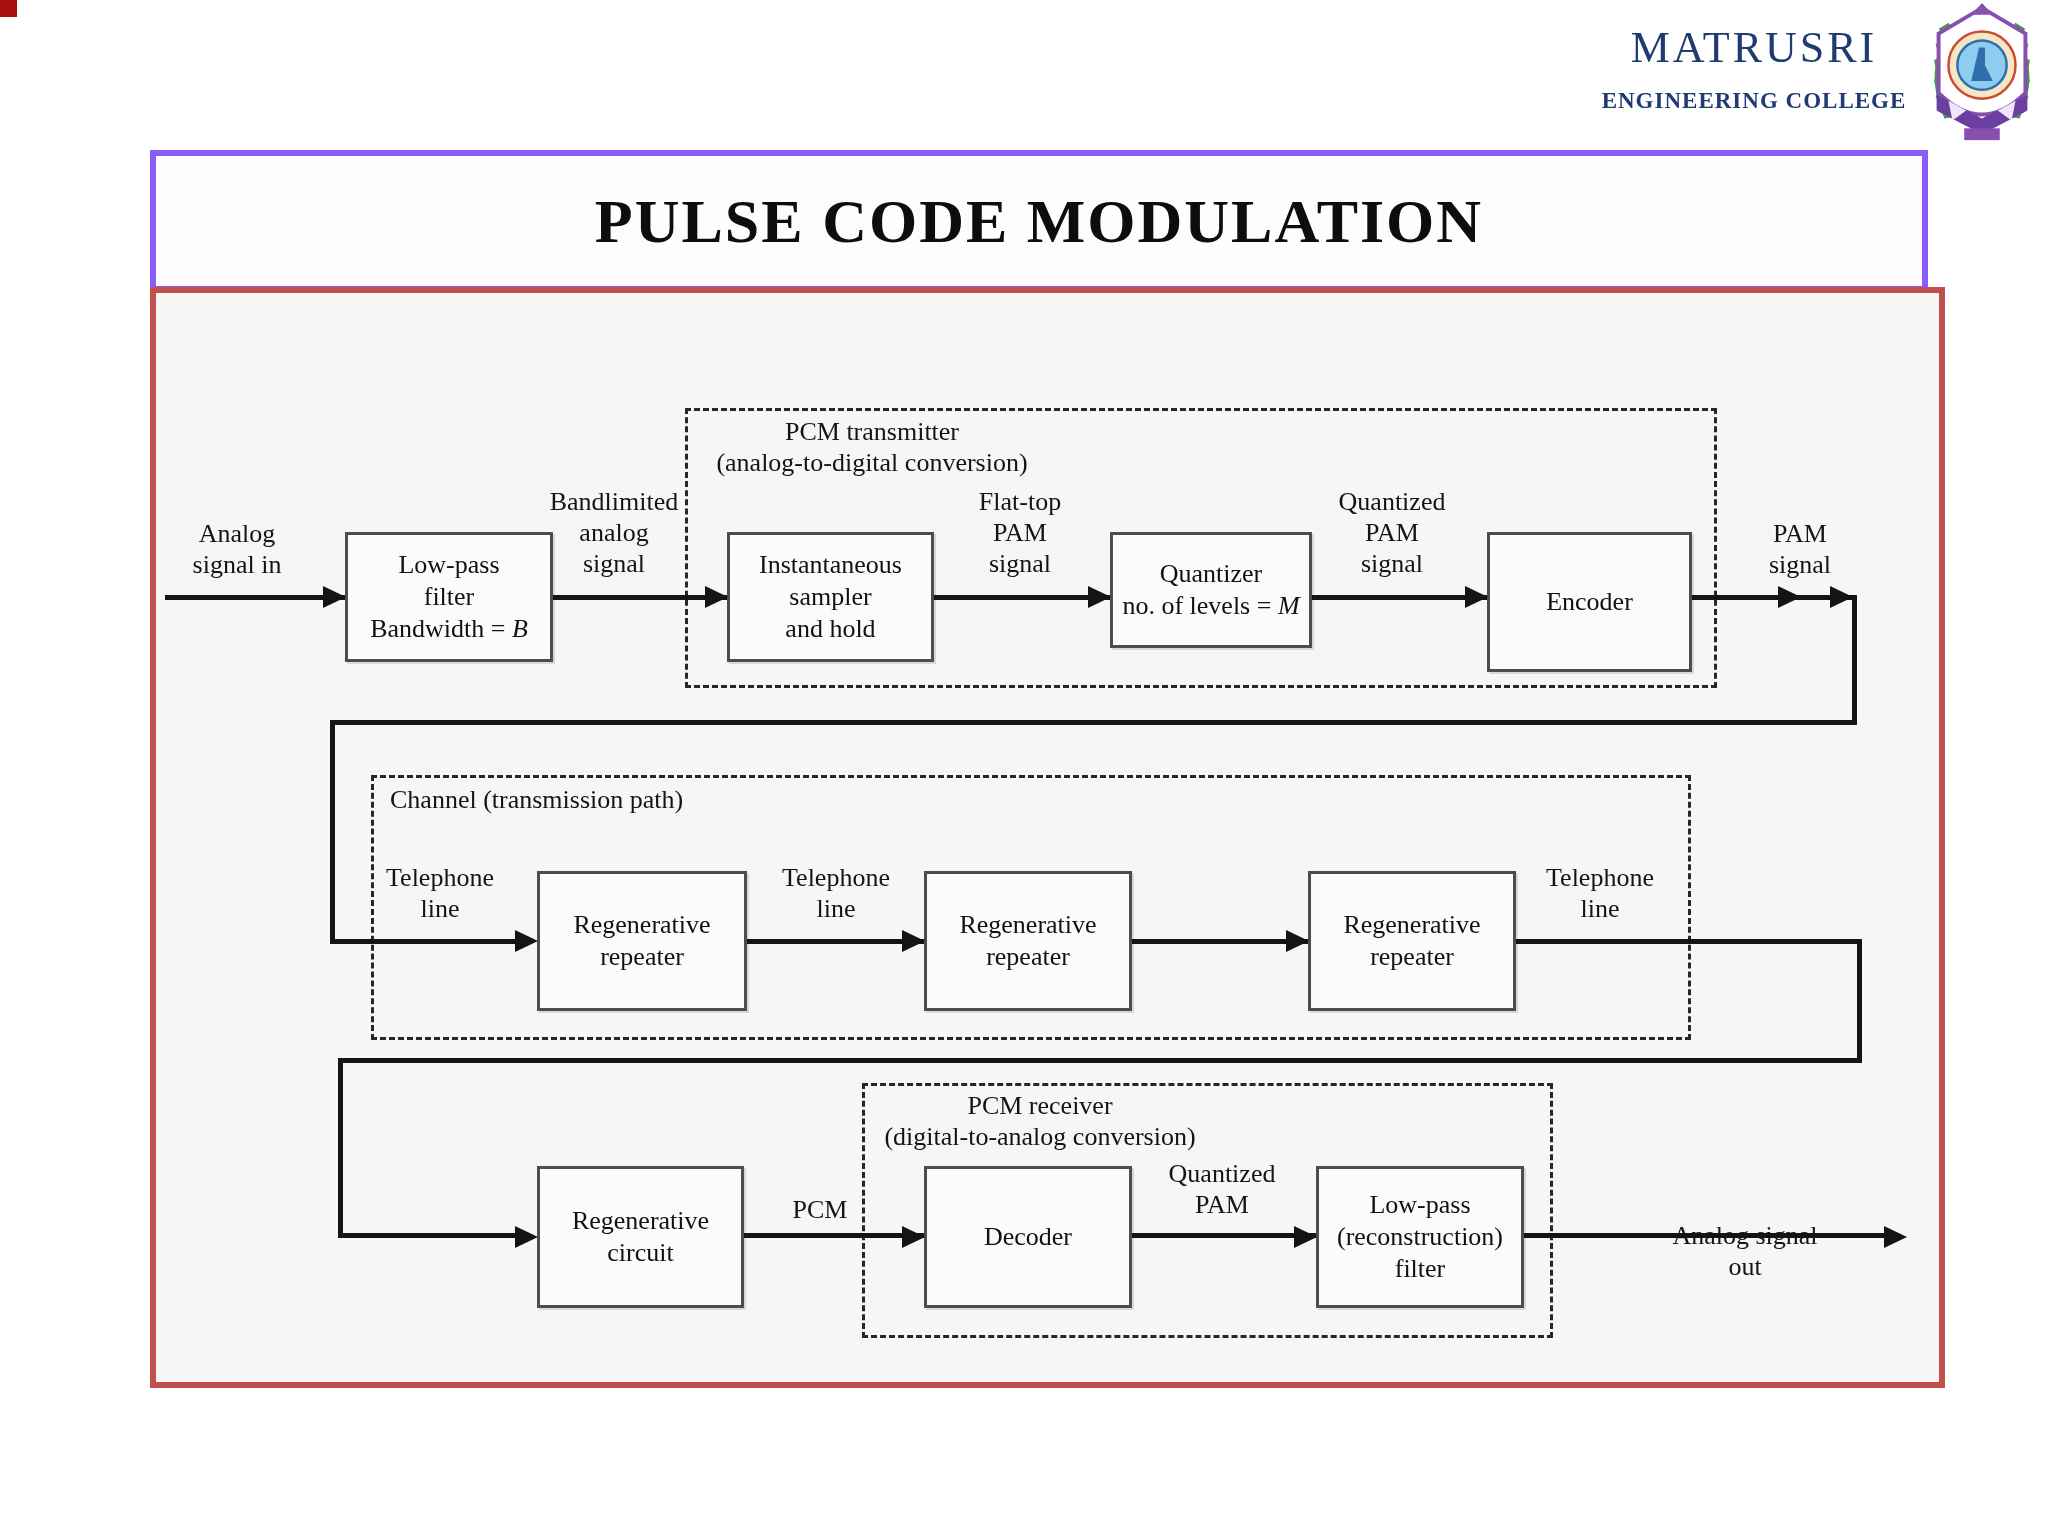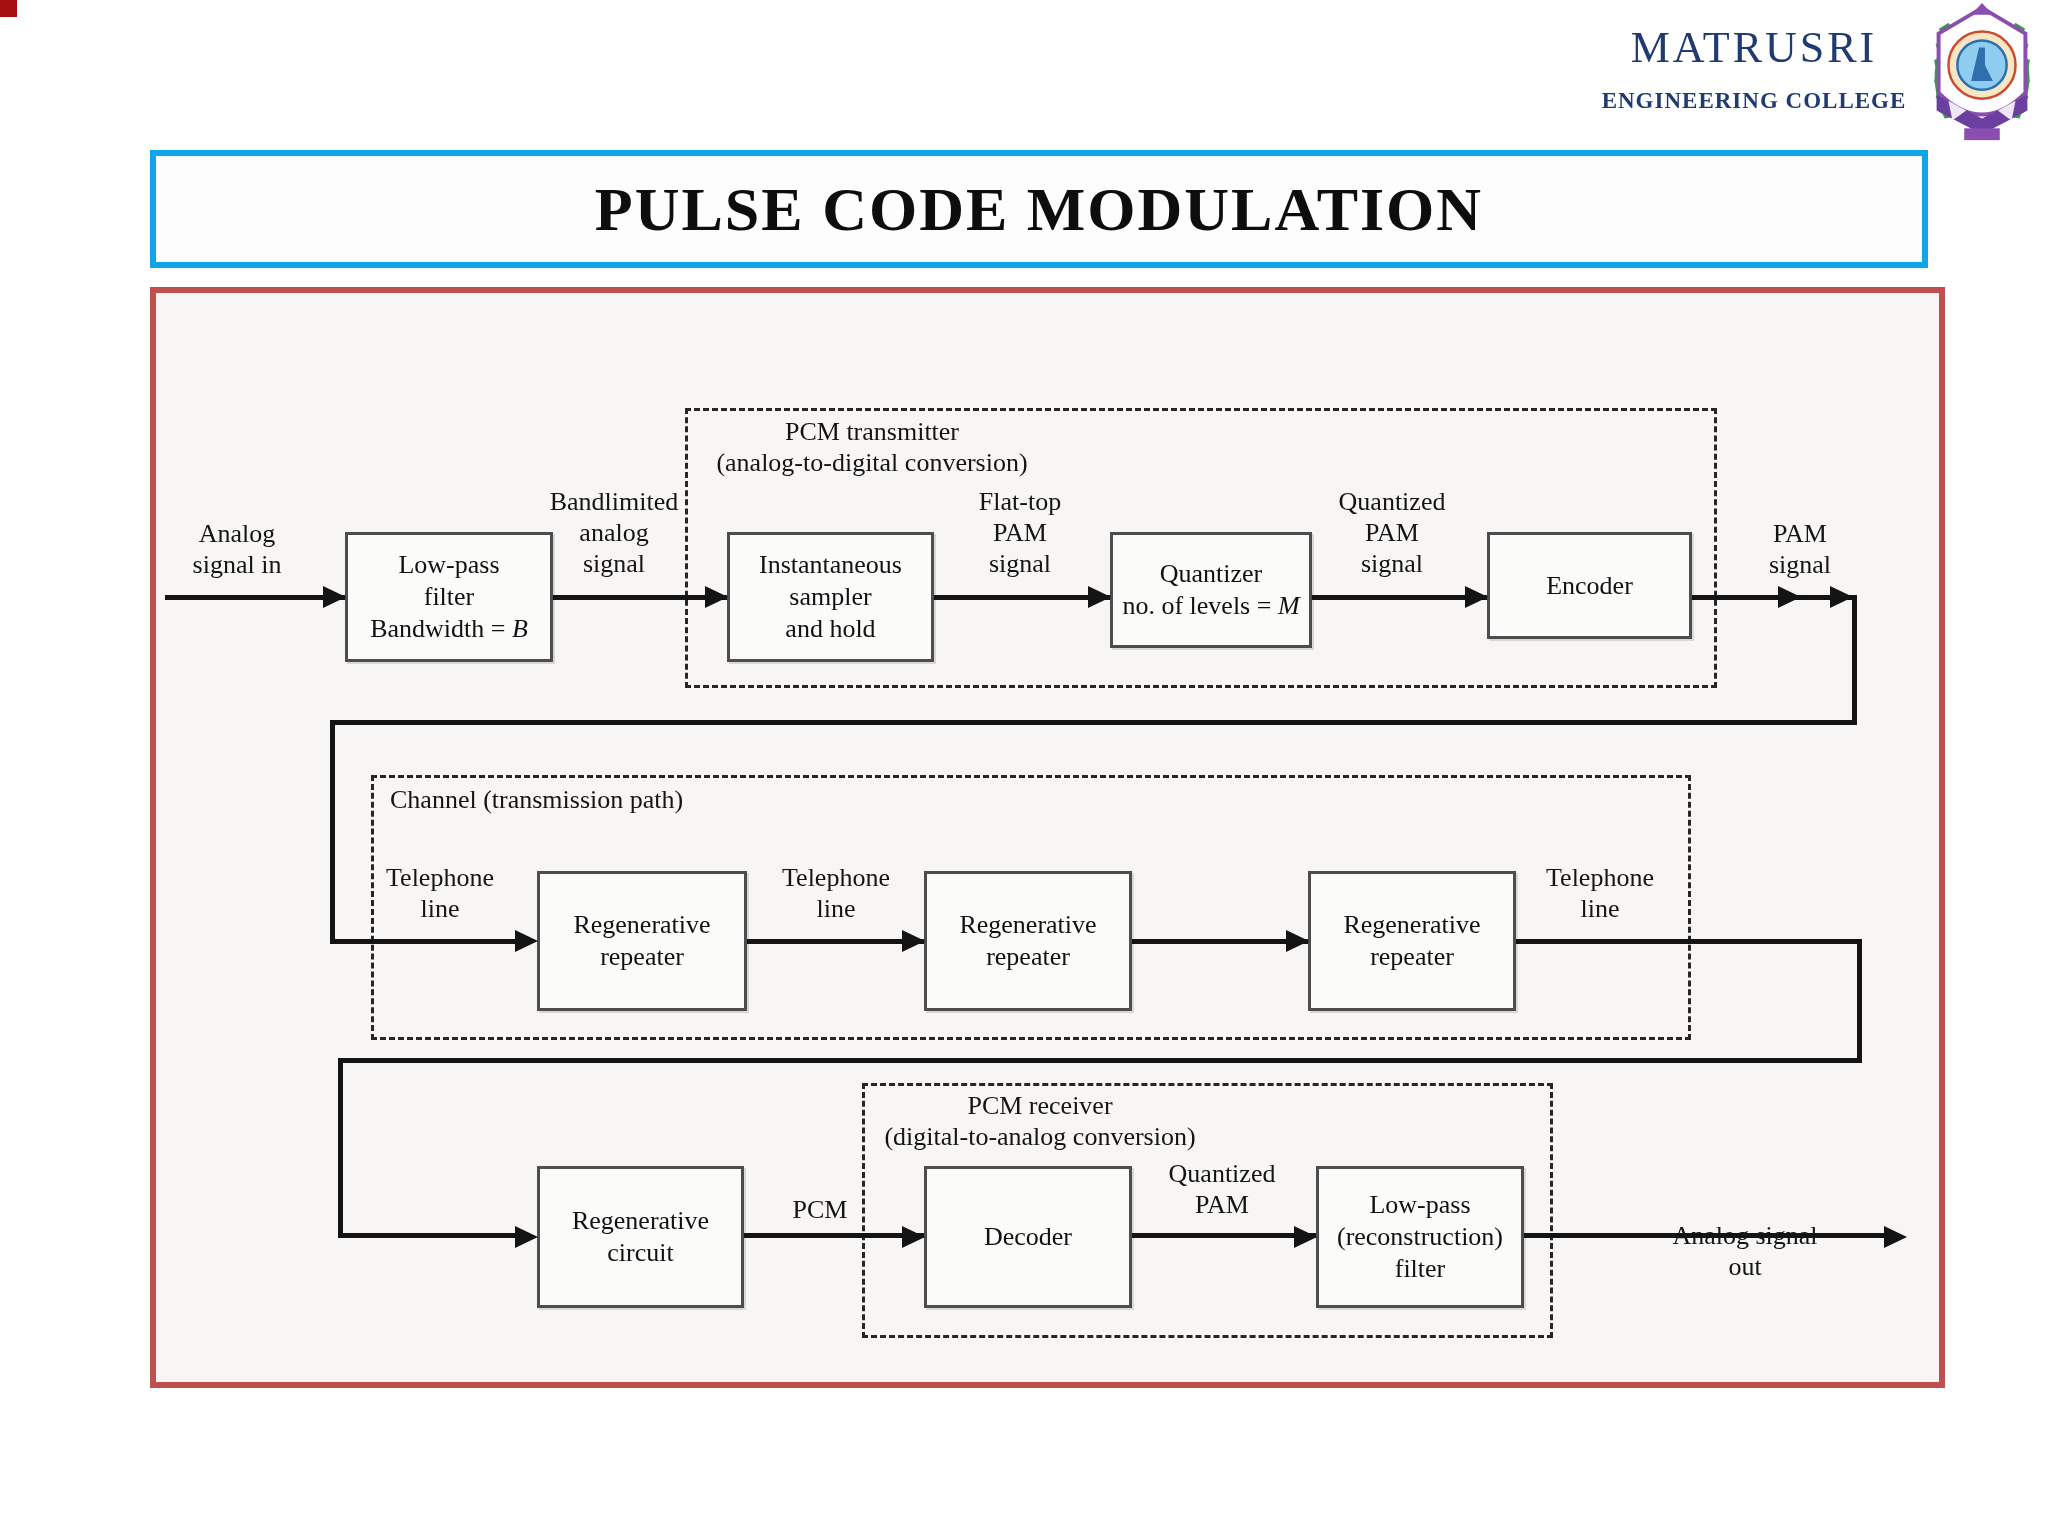--- a/index.html
+++ b/index.html
@@ -7,22 +7,22 @@
          font-family:"Liberation Serif",serif;color:#111;}
   .corner-marker{position:absolute;left:0;top:0;width:17px;height:17px;background:#a50f0f;}
 
   
   .logo-text{position:absolute;left:1580px;top:22px;width:348px;text-align:center;color:#203a72;}
   .logo-title{font-size:44px;font-weight:normal;letter-spacing:3px;line-height:52px;}
   .logo-sub{font-size:23px;font-weight:bold;letter-spacing:1px;line-height:26px;margin-top:14px;}
   .emblem{position:absolute;left:1922px;top:2px;width:120px;height:148px;}
 
   
-  .title-box{position:absolute;left:150px;top:150px;width:1778px;height:118px;box-sizing:border-box;
-             border:6px solid #0ea5e9;background:#fdfdfd;display:flex;align-items:center;justify-content:center;}
+  .title-box{position:absolute;left:150px;top:150px;width:1778px;height:142px;box-sizing:border-box;
+             border:6px solid #8b5cf6;background:#fdfdfd;display:flex;align-items:center;justify-content:center;}
   .title-box span{font-size:62px;font-weight:bold;letter-spacing:2px;color:#0d0d0d;}
 
   
   .content-box{position:absolute;left:150px;top:287px;width:1795px;height:1101px;box-sizing:border-box;
                border:6px solid #c0504d;background:#f7f6f4;}
   .section-heading{position:absolute;left:175px;top:300px;font-size:49px;line-height:56px;color:#101010;}
 
   
   .dbox{position:absolute;box-sizing:border-box;border:3px solid #4d4d4d;background:#fbfbfa;
         display:flex;flex-direction:column;justify-content:center;align-items:center;
@@ -90,21 +90,21 @@
   </div>
   <div class="dbox" style="left:727px;top:532px;width:207px;height:130px">
     <div>Instantaneous</div>
     <div>sampler</div>
     <div>and hold</div>
   </div>
   <div class="dbox" style="left:1110px;top:532px;width:202px;height:116px">
     <div>Quantizer</div>
     <div><span>no. of levels = </span><i>M</i></div>
   </div>
-  <div class="dbox" style="left:1487px;top:532px;width:205px;height:107px">
+  <div class="dbox" style="left:1487px;top:532px;width:205px;height:140px">
     <div>Encoder</div>
   </div>
 
   <div class="dbox" style="left:537px;top:871px;width:210px;height:140px">
     <div>Regenerative</div>
     <div>repeater</div>
   </div>
   <div class="dbox" style="left:924px;top:871px;width:208px;height:140px">
     <div>Regenerative</div>
     <div>repeater</div>

